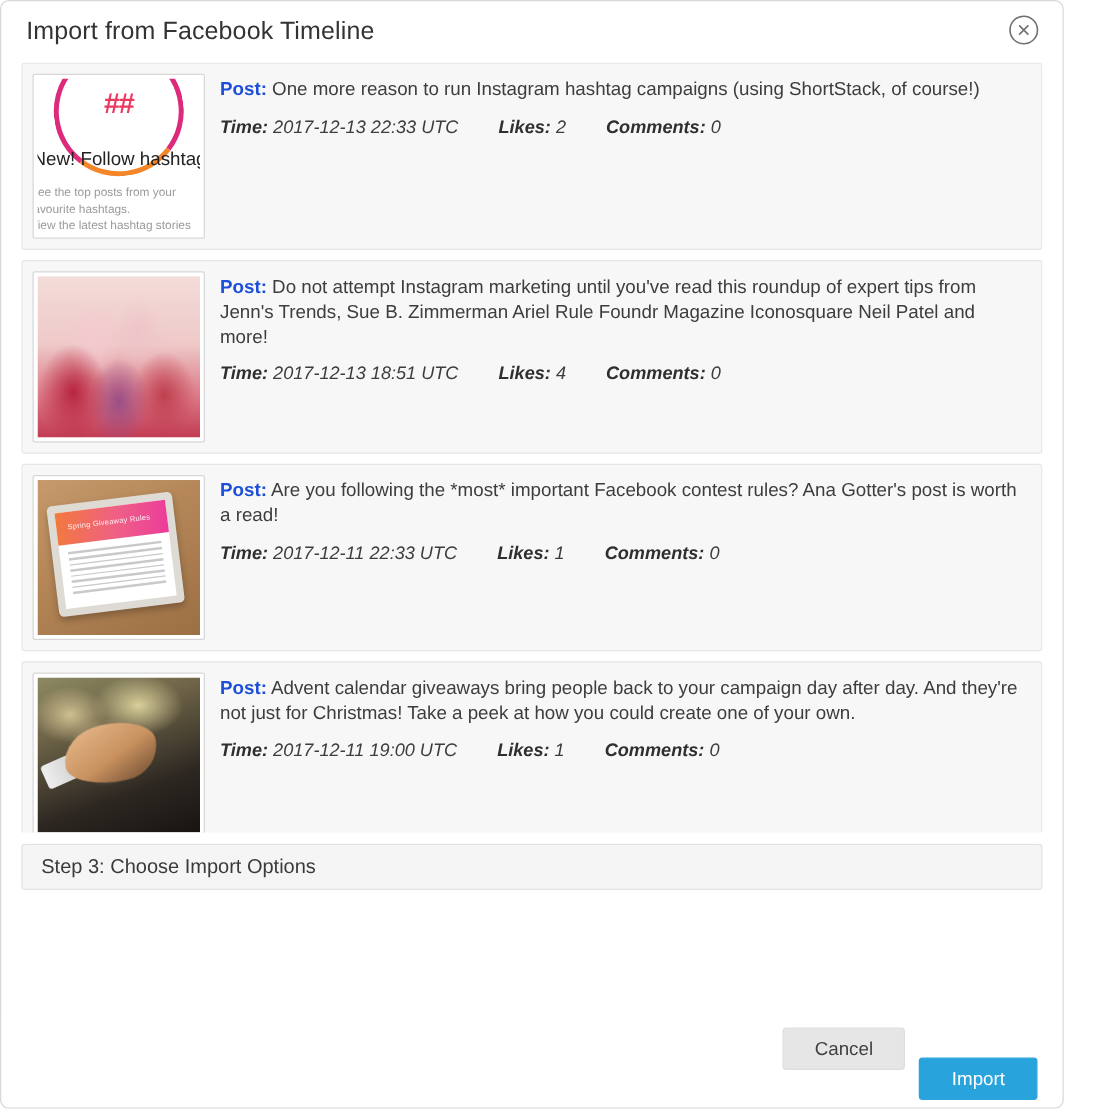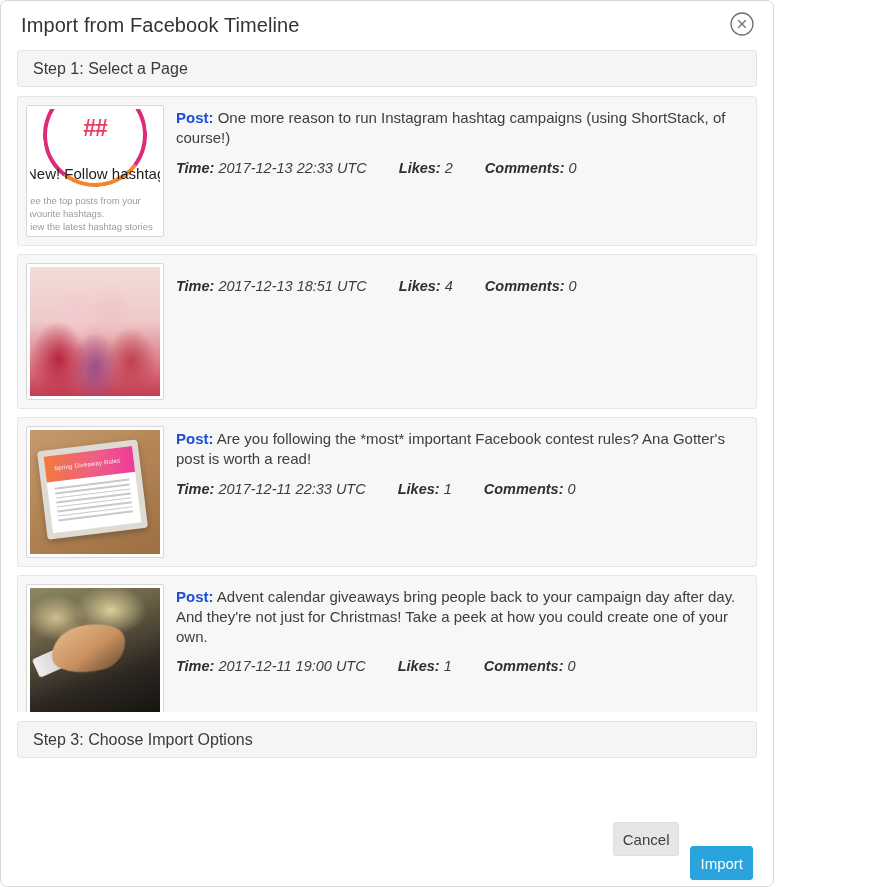--- a/index.html
+++ b/index.html
@@ -10,21 +10,21 @@
     font-family: "Liberation Sans", sans-serif;
   }
   body {
     width: 893px;
     height: 887px;
     overflow: hidden;
   }
 
   .modal {
     position: relative;
-    width: 774px;
+    width: 851px;
     height: 887px;
     background: #ffffff;
     border: 1px solid #d8d8d8;
     border-radius: 7px;
     overflow: hidden;
   }
 
   
   .modal-header {
     position: relative;
@@ -143,21 +143,21 @@
     justify-content: flex-end;
     align-items: center;
     gap: 11px;
     padding: 0 20px 14px 0;
   }
   .btn {
     border: 1px solid transparent;
     border-radius: 3px;
     font-size: 15px;
     font-family: "Liberation Sans", sans-serif;
-    padding: 0 9px;
+    padding: 0 25px;
     height: 34px;
     cursor: pointer;
     line-height: 1;
   }
   .btn-cancel {
     background: #e6e6e6;
     color: #3f3f3f;
     border-color: #dedede;
   }
   .btn-import {
@@ -302,23 +302,20 @@
   <div class="modal-header">
     <div class="modal-title">Import from Facebook Timeline</div>
     <button class="close-btn" aria-label="Close">
       <svg width="26" height="26" viewBox="0 0 26 26">
         <circle cx="13" cy="13" r="11" fill="none" stroke="#707070" stroke-width="1.3"></circle>
         <path d="M9.3 9.3 L16.7 16.7 M16.7 9.3 L9.3 16.7" stroke="#707070" stroke-width="1.3" fill="none"></path>
       </svg>
     </button>
   </div>
 
-  <div class="step-bar">
-    <span class="step-bar-label">Step 1: Select a Page</span>
-  </div>
 
 
   <div class="post-list">
 
     <div class="post-item h1">
       <div class="thumb-wrap">
         <div class="thumb">
           <div class="ig-card">
             <div class="ig-arc"></div>
             <div class="ig-hash">##</div>
@@ -354,20 +351,24 @@
       </div>
     </div>
 
     <div class="post-item h2">
       <div class="thumb-wrap">
         <div class="thumb">
           <div class="photo-pink"></div>
         </div>
       </div>
       <div class="post-body">
+        <div class="post-line">
+          <b>Post:</b>
+          <span>Do not attempt Instagram marketing until you've read this roundup of expert tips from Jenn's Trends, Sue B. Zimmerman Ariel Rule Foundr Magazine Iconosquare Neil Patel and more!</span>
+        </div>
         <div class="post-meta">
           <span class="meta-group">
             <b>Time:</b>
             <span class="meta-val">2017-12-13 18:51 UTC</span>
           </span>
           <span class="meta-group">
             <b>Likes:</b>
             <span class="meta-val">4</span>
           </span>
           <span class="meta-group">

